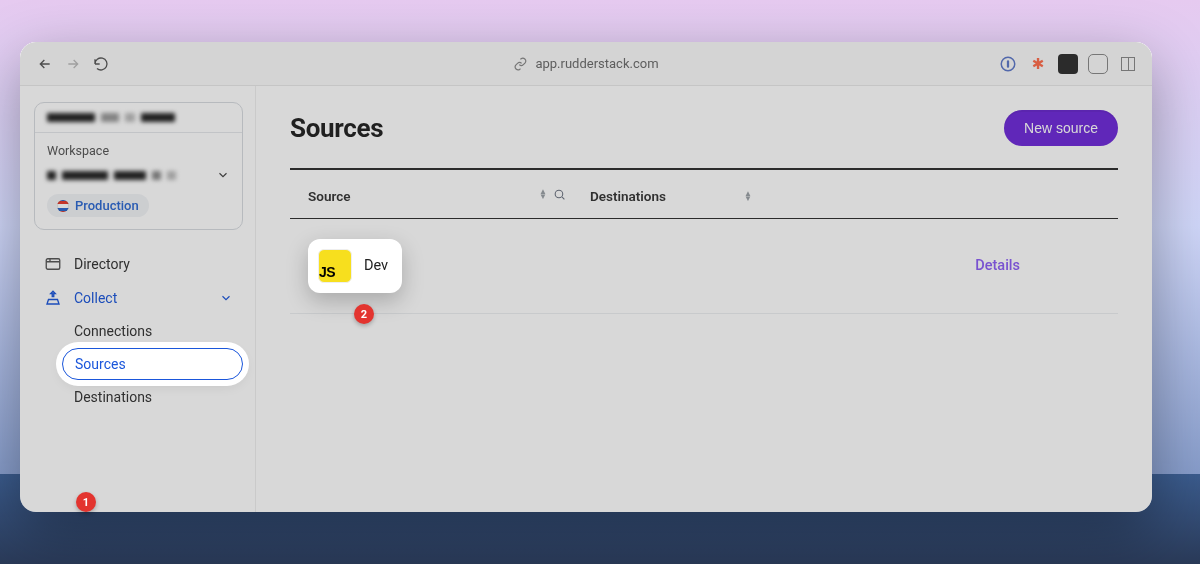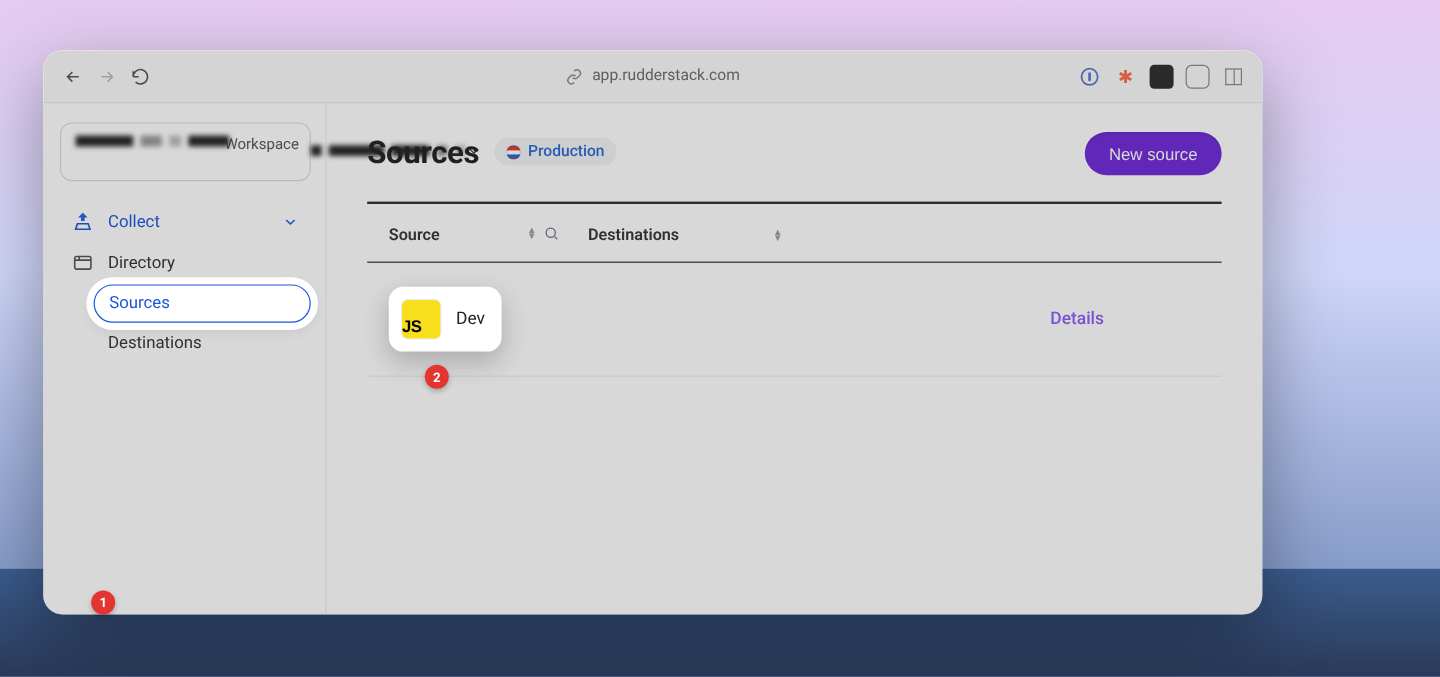--- a/index.html
+++ b/index.html
@@ -8,22 +8,22 @@
     background: linear-gradient(180deg, #e6caf0 0%, #cfd6f8 40%, #6c87b9 100%);
     position: relative;
   }
   .mountain-strip {
     position: absolute; left:0; right:0; bottom:0; height:90px;
     background: linear-gradient(180deg, #3b5c8e 0%, #2a3a58 100%);
     z-index: 0;
   }
   .browser-window {
     position: absolute;
-    left: 36px; top: 42px;
-    width: 1016px; height: 470px;
+    left: 20px; top: 42px;
+    width: 1132px; height: 470px;
     background: #ffffff;
     border-radius: 16px;
     box-shadow: 0 20px 60px rgba(0,0,0,0.35);
     overflow: hidden;
     z-index: 5;
   }
   .browser-chrome {
     height: 44px;
     display: flex; align-items: center;
     padding: 0 14px;
@@ -64,21 +64,21 @@
   }
   .brand-row { display: flex; align-items: center; justify-content: space-between; padding: 0 4px 4px 4px; }
   .brand { display: flex; align-items: center; gap: 8px; }
   .brand-logo { width: 20px; height: 22px; background:#2563eb; clip-path: polygon(0 0, 100% 0, 100% 45%, 50% 100%, 0 45%); border-radius:2px 2px 0 0; }
   .brand-name { font-size: 15.5px; font-weight: 500; color:#222; letter-spacing: -0.2px; }
   .collapse-icon { width:18px; height:18px; color:#444; }
   .collapse-icon svg { width:100%; height:100%; }
 
   .workspace-card {
     border: 1px solid #d7dbe0; border-radius: 10px; padding: 10px 12px 12px 12px;
-    display: flex; flex-direction: row; gap: 10px;
+    display: flex; flex-direction: column; gap: 10px;
   }
   .blurred-line { display:flex; gap:6px; }
   .blurred-line span { height:9px; border-radius:1px; filter: blur(2px); }
   .ws-sep { height:1px; background:#e5e7eb; margin:0 -12px; }
   .ws-label { font-size: 12.5px; color:#555; }
   .ws-name-row { display:flex; align-items:center; justify-content:space-between; }
   .env-pill {
     display:inline-flex; align-items:center; gap:6px;
     background:#f1f3f6; border-radius: 14px; padding: 4px 10px;
     font-size: 13px; color:#2a67d1; font-weight:500;
@@ -228,43 +228,46 @@
               <path d="M6 9l6 6 6-6"></path>
             </svg>
         </div>
         <div class="env-pill">
           <span class="env-dot"></span>
           <span>Production</span>
         </div>
       </div>
 
       <div class="nav-list">
+        <div class="nav-item">
+          <span class="nicon">
+            <svg viewBox="0 0 24 24" width="18" height="18" fill="none" stroke="currentColor" stroke-width="1.8">
+                <rect x="3" y="5" width="18" height="14" rx="2"></rect>
+                <path d="M3 9h18M8 5v4"></path>
+              </svg>
+          </span>
+          <span>Directory</span>
+        </div>
         <div class="nav-item expanded">
           <span class="nicon">
             <svg viewBox="0 0 24 24" width="18" height="18" fill="none" stroke="currentColor" stroke-width="1.8">
                 <path d="M12 3l3 3h-2v4h-2V6H9l3-3zM6 14h12l2 6H4l2-6z"></path>
               </svg>
           </span>
           <span>Collect</span>
           <span class="chev">
             <svg viewBox="0 0 24 24" width="14" height="14" fill="none" stroke="currentColor" stroke-width="2">
                 <path d="M6 9l6 6 6-6"></path>
               </svg>
           </span>
         </div>
-        <div class="nav-item">
-          <span class="nicon">
-            <svg viewBox="0 0 24 24" width="18" height="18" fill="none" stroke="currentColor" stroke-width="1.8">
-                <rect x="3" y="5" width="18" height="14" rx="2"></rect>
-                <path d="M3 9h18M8 5v4"></path>
-              </svg>
-          </span>
-          <span>Directory</span>
-        </div>
         <div class="sub-list">
+          <div class="sub-item">
+            <span>Connections</span>
+          </div>
           <div class="sub-item active">
             <span>Sources</span>
           </div>
           <div class="sub-item">
             <span>Destinations</span>
           </div>
         </div>
       </div>
     </div>
 

